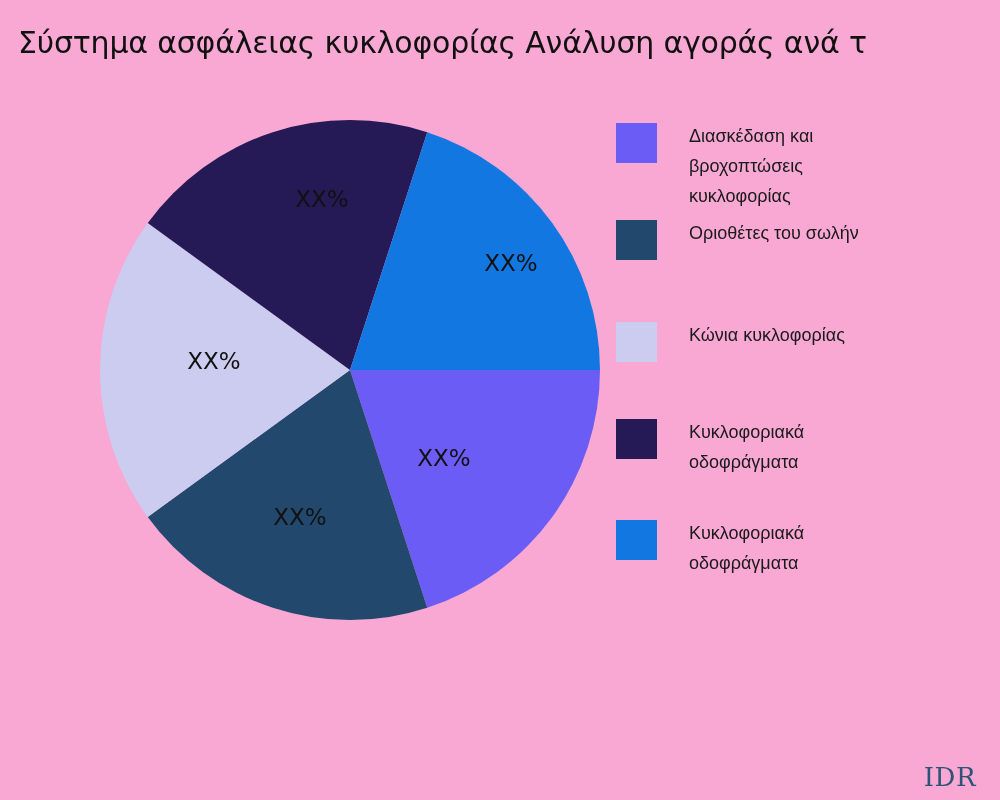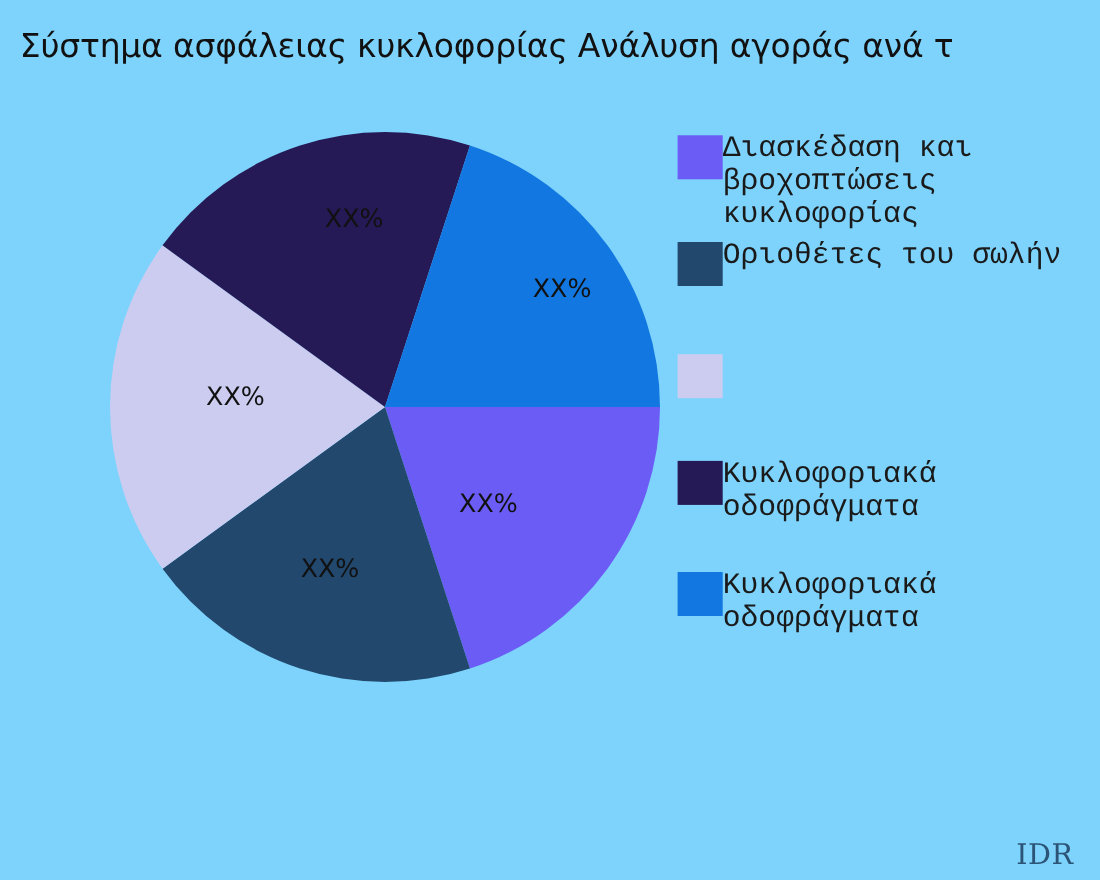--- a/index.html
+++ b/index.html
@@ -13,21 +13,21 @@
     height: 800px;
     overflow: hidden;
     font-family: "DejaVu Sans", "Liberation Sans", sans-serif;
     position: relative;
   }
   #canvas {
     position: absolute;
     left: 0; top: 0;
     width: 1000px;
     height: 800px;
-    background: #7dd3fc;
+    background: #f9a8d4;
   }
   #chart-title {
     position: absolute;
     left: 18px;
     top: 24px;
     font-size: 30px;
     line-height: 38px;
     color: #111111;
     white-space: nowrap;
     font-family: "DejaVu Sans", "Liberation Sans", sans-serif;
@@ -67,25 +67,25 @@
     align-items: flex-start;
     width: 390px;
   }
   .legend-swatch {
     width: 41px;
     height: 40px;
     flex: 0 0 41px;
     margin-top: 2px;
   }
   .legend-label {
-    margin-left: 0;
-    font-size: 27px;
+    margin-left: 32px;
+    font-size: 18px;
     line-height: 30px;
     color: #1a1a1a;
-    font-family: Liberation Mono, monospace;
+    font-family: Liberation Sans, sans-serif;
     white-space: pre-line;
     overflow: hidden;
   }
   .legend-label.nowrap {
     white-space: nowrap;
   }
   #watermark {
     position: absolute;
     right: 24px;
     bottom: 8px;
@@ -128,20 +128,21 @@
         <div class="legend-label">Διασκέδαση και
 βροχοπτώσεις
 κυκλοφορίας</div>
       </div>
       <div class="legend-item" style="top: 106px;">
         <div class="legend-swatch" style="background: rgb(34, 72, 110);"></div>
         <div class="legend-label nowrap">Οριοθέτες του σωλήν</div>
       </div>
       <div class="legend-item" style="top: 208px;">
         <div class="legend-swatch" style="background: rgb(203, 204, 240);"></div>
+        <div class="legend-label nowrap">Κώνια κυκλοφορίας</div>
       </div>
       <div class="legend-item" style="top: 305px;">
         <div class="legend-swatch" style="background: rgb(37, 26, 86);"></div>
         <div class="legend-label">Κυκλοφοριακά
 οδοφράγματα</div>
       </div>
       <div class="legend-item" style="top: 406px;">
         <div class="legend-swatch" style="background: rgb(18, 119, 224);"></div>
         <div class="legend-label">Κυκλοφοριακά
 οδοφράγματα</div>

